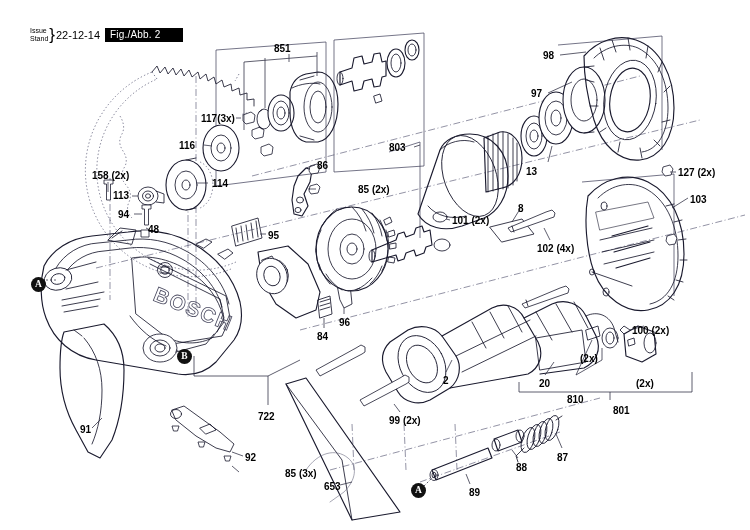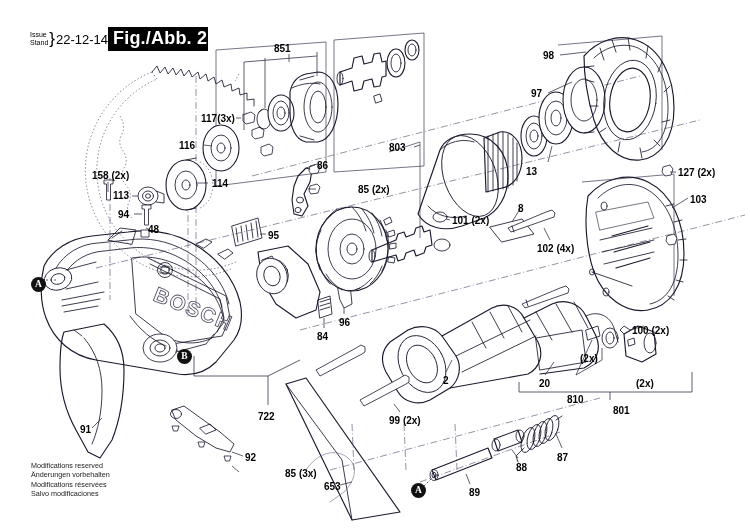--- a/index.html
+++ b/index.html
@@ -51,30 +51,31 @@
     color: #000;
   }
   #issue-brace {
     font-size: 17px;
     line-height: 14px;
     margin: 0 1px 0 1px;
     color: #000;
     font-weight: 300;
   }
   #issue-date {
-    font-size: 13px;
+    font-size: 11px;
     color: #000;
+    margin-right: 5px;
     white-space: nowrap;
   }
   #fig-badge {
     background: #000000;
     color: #ffffff;
-    font-size: 18px;
-    font-weight: bold;
-    padding: 1px 1px 2px 5px;
+    font-size: 10px;
+    font-weight: normal;
+    padding: 1px 22px 2px 5px;
     letter-spacing: 0.2px;
     white-space: nowrap;
   }
 
   
   #footer-block {
     position: absolute;
     left: 31px;
     top: 461px;
     font-size: 7.2px;
@@ -625,26 +626,20 @@
       <div id="issue-stand">
         <div>Issue</div>
         <div>Stand</div>
       </div>
       <div id="issue-brace">}</div>
       <div id="issue-date">22-12-14</div>
       <div id="fig-badge">Fig./Abb. 2</div>
     </div>
   </div>
 
-  <div id="footer-block">
-    <div>Modifications reserved</div>
-    <div>Änderungen vorbehalten</div>
-    <div>Modifications réservées</div>
-    <div>Salvo modificaciones</div>
-  </div>
 
   <div id="callout-layer">
       <div class="callout" style="left: 274px; top: 43px;">851</div>
       <div class="callout" style="left: 543px; top: 50px;">98</div>
       <div class="callout" style="left: 531px; top: 88px;">97</div>
       <div class="callout" style="left: 201px; top: 113px;">117(3x)</div>
       <div class="callout" style="left: 179px; top: 140px;">116</div>
       <div class="callout" style="left: 389px; top: 142px;">803</div>
       <div class="callout" style="left: 526px; top: 166px;">13</div>
       <div class="callout" style="left: 678px; top: 167px;">127 (2x)</div>

